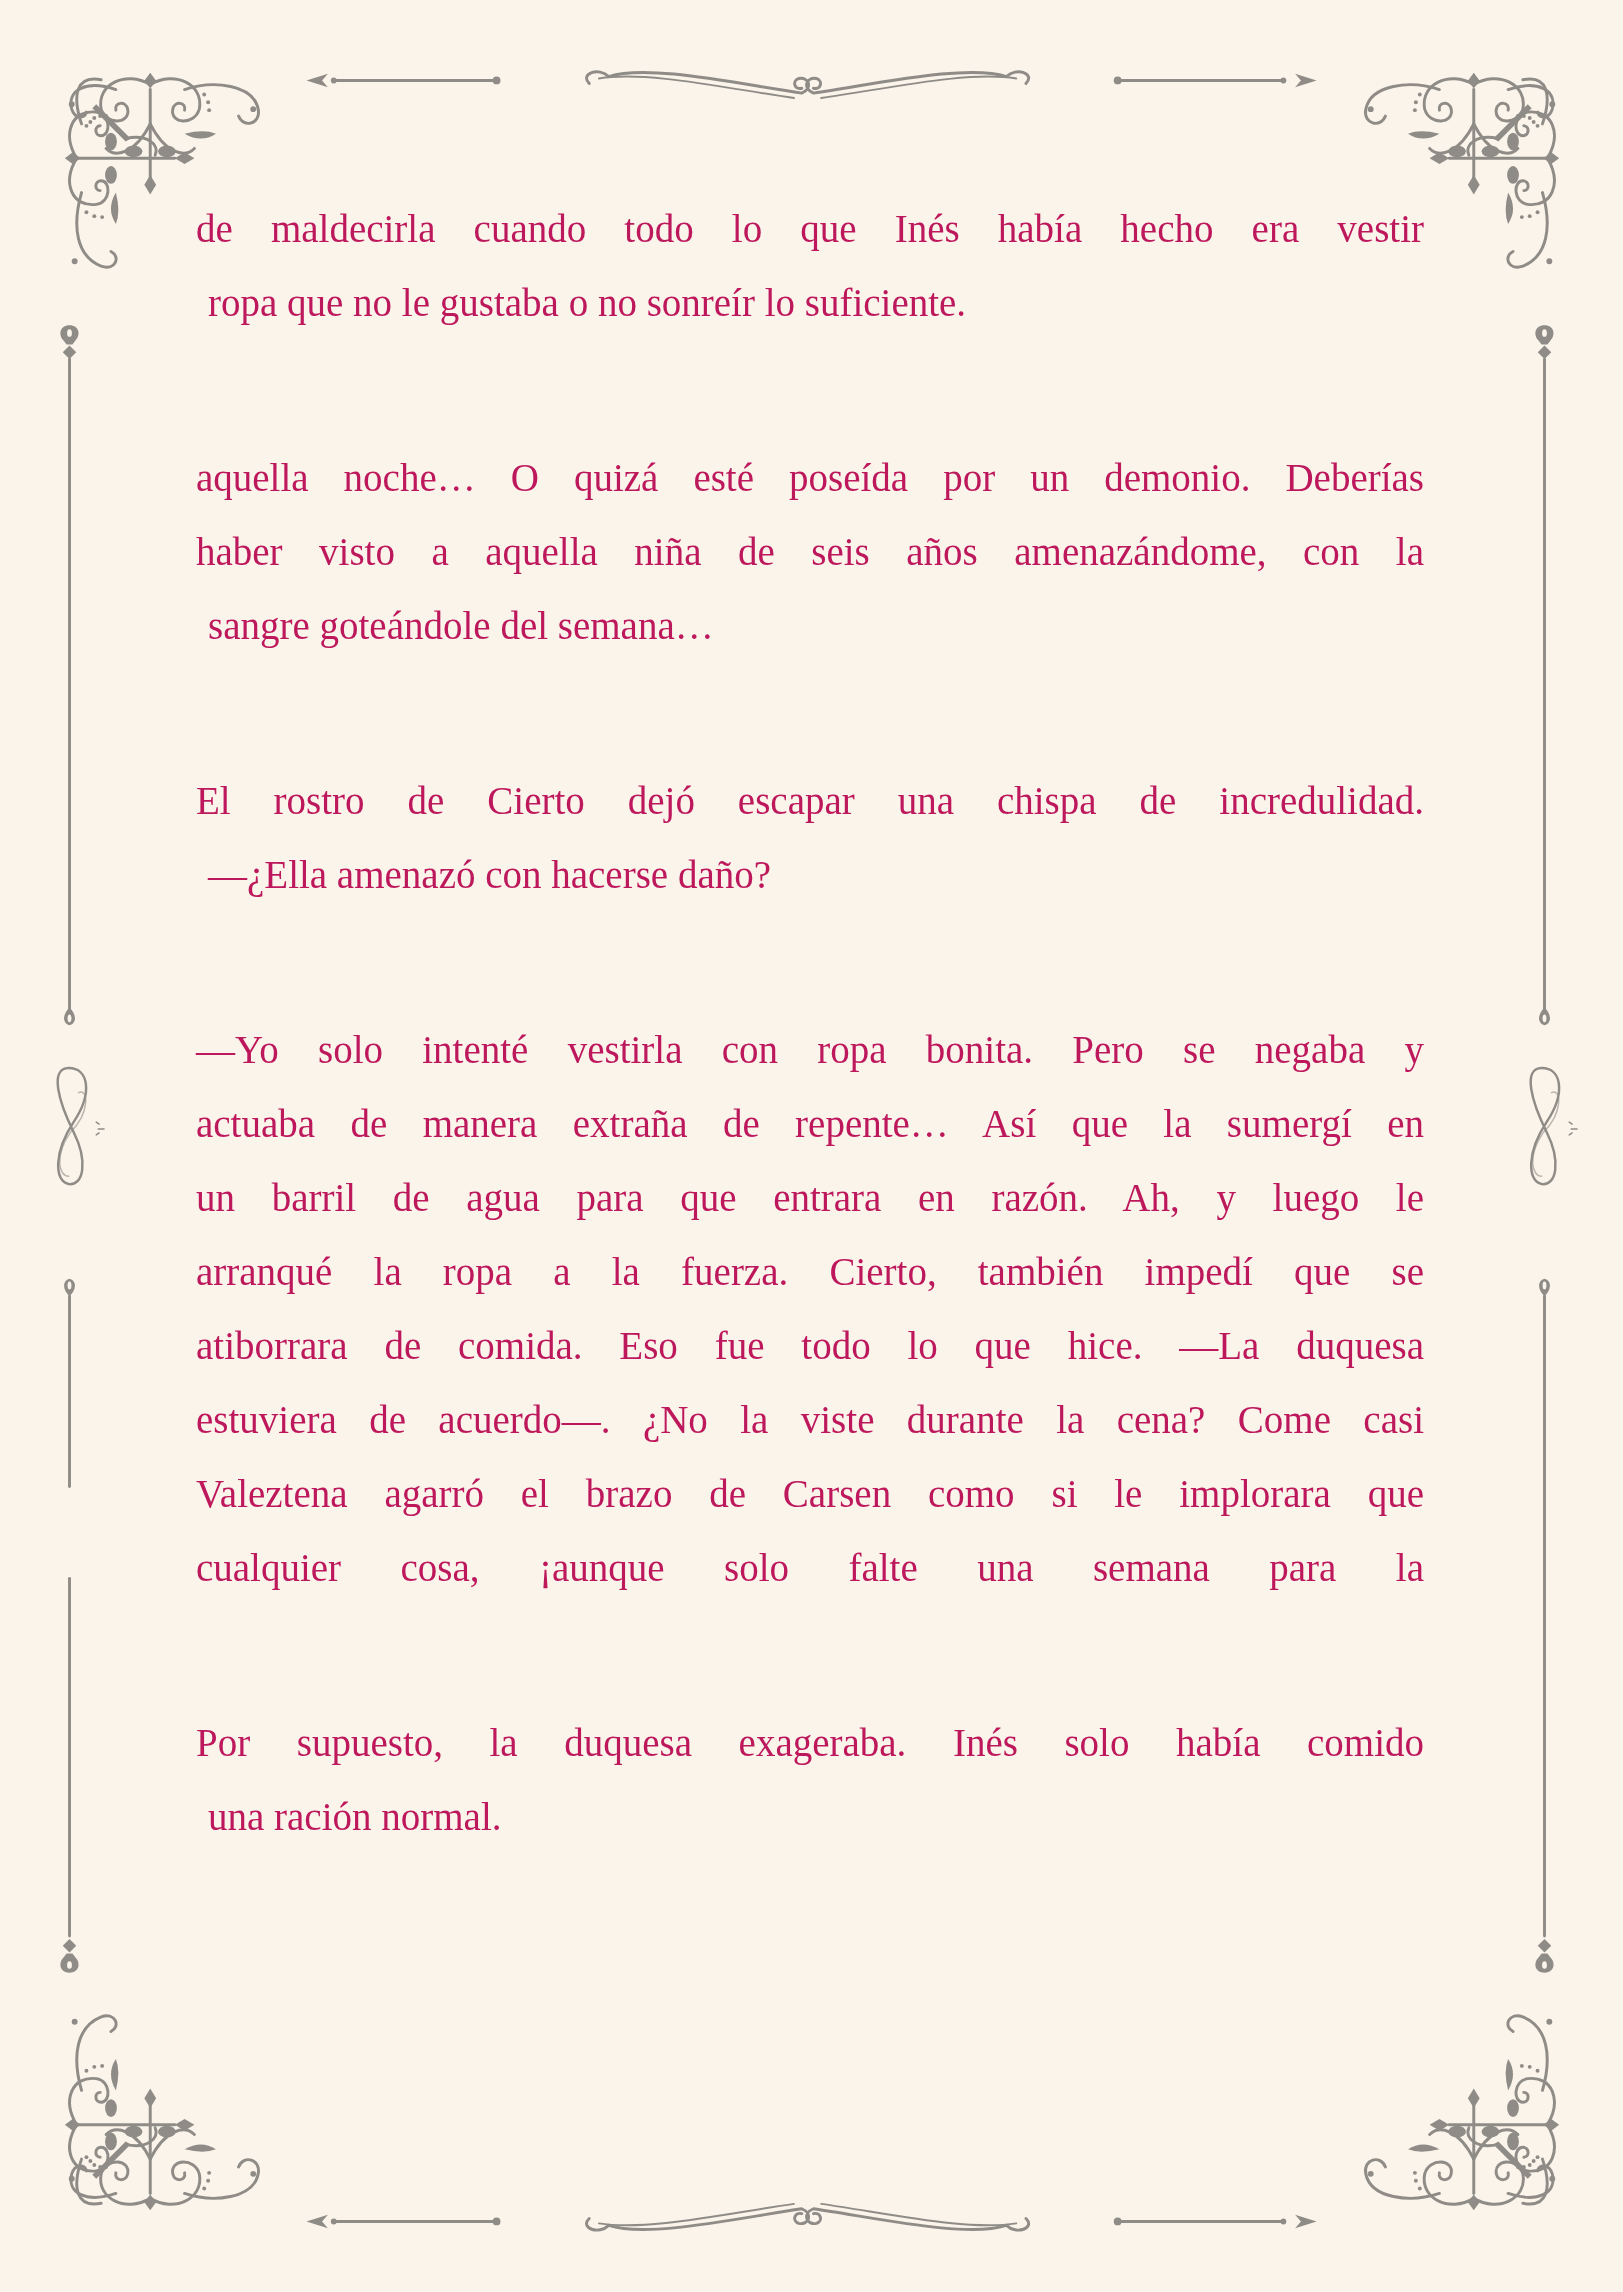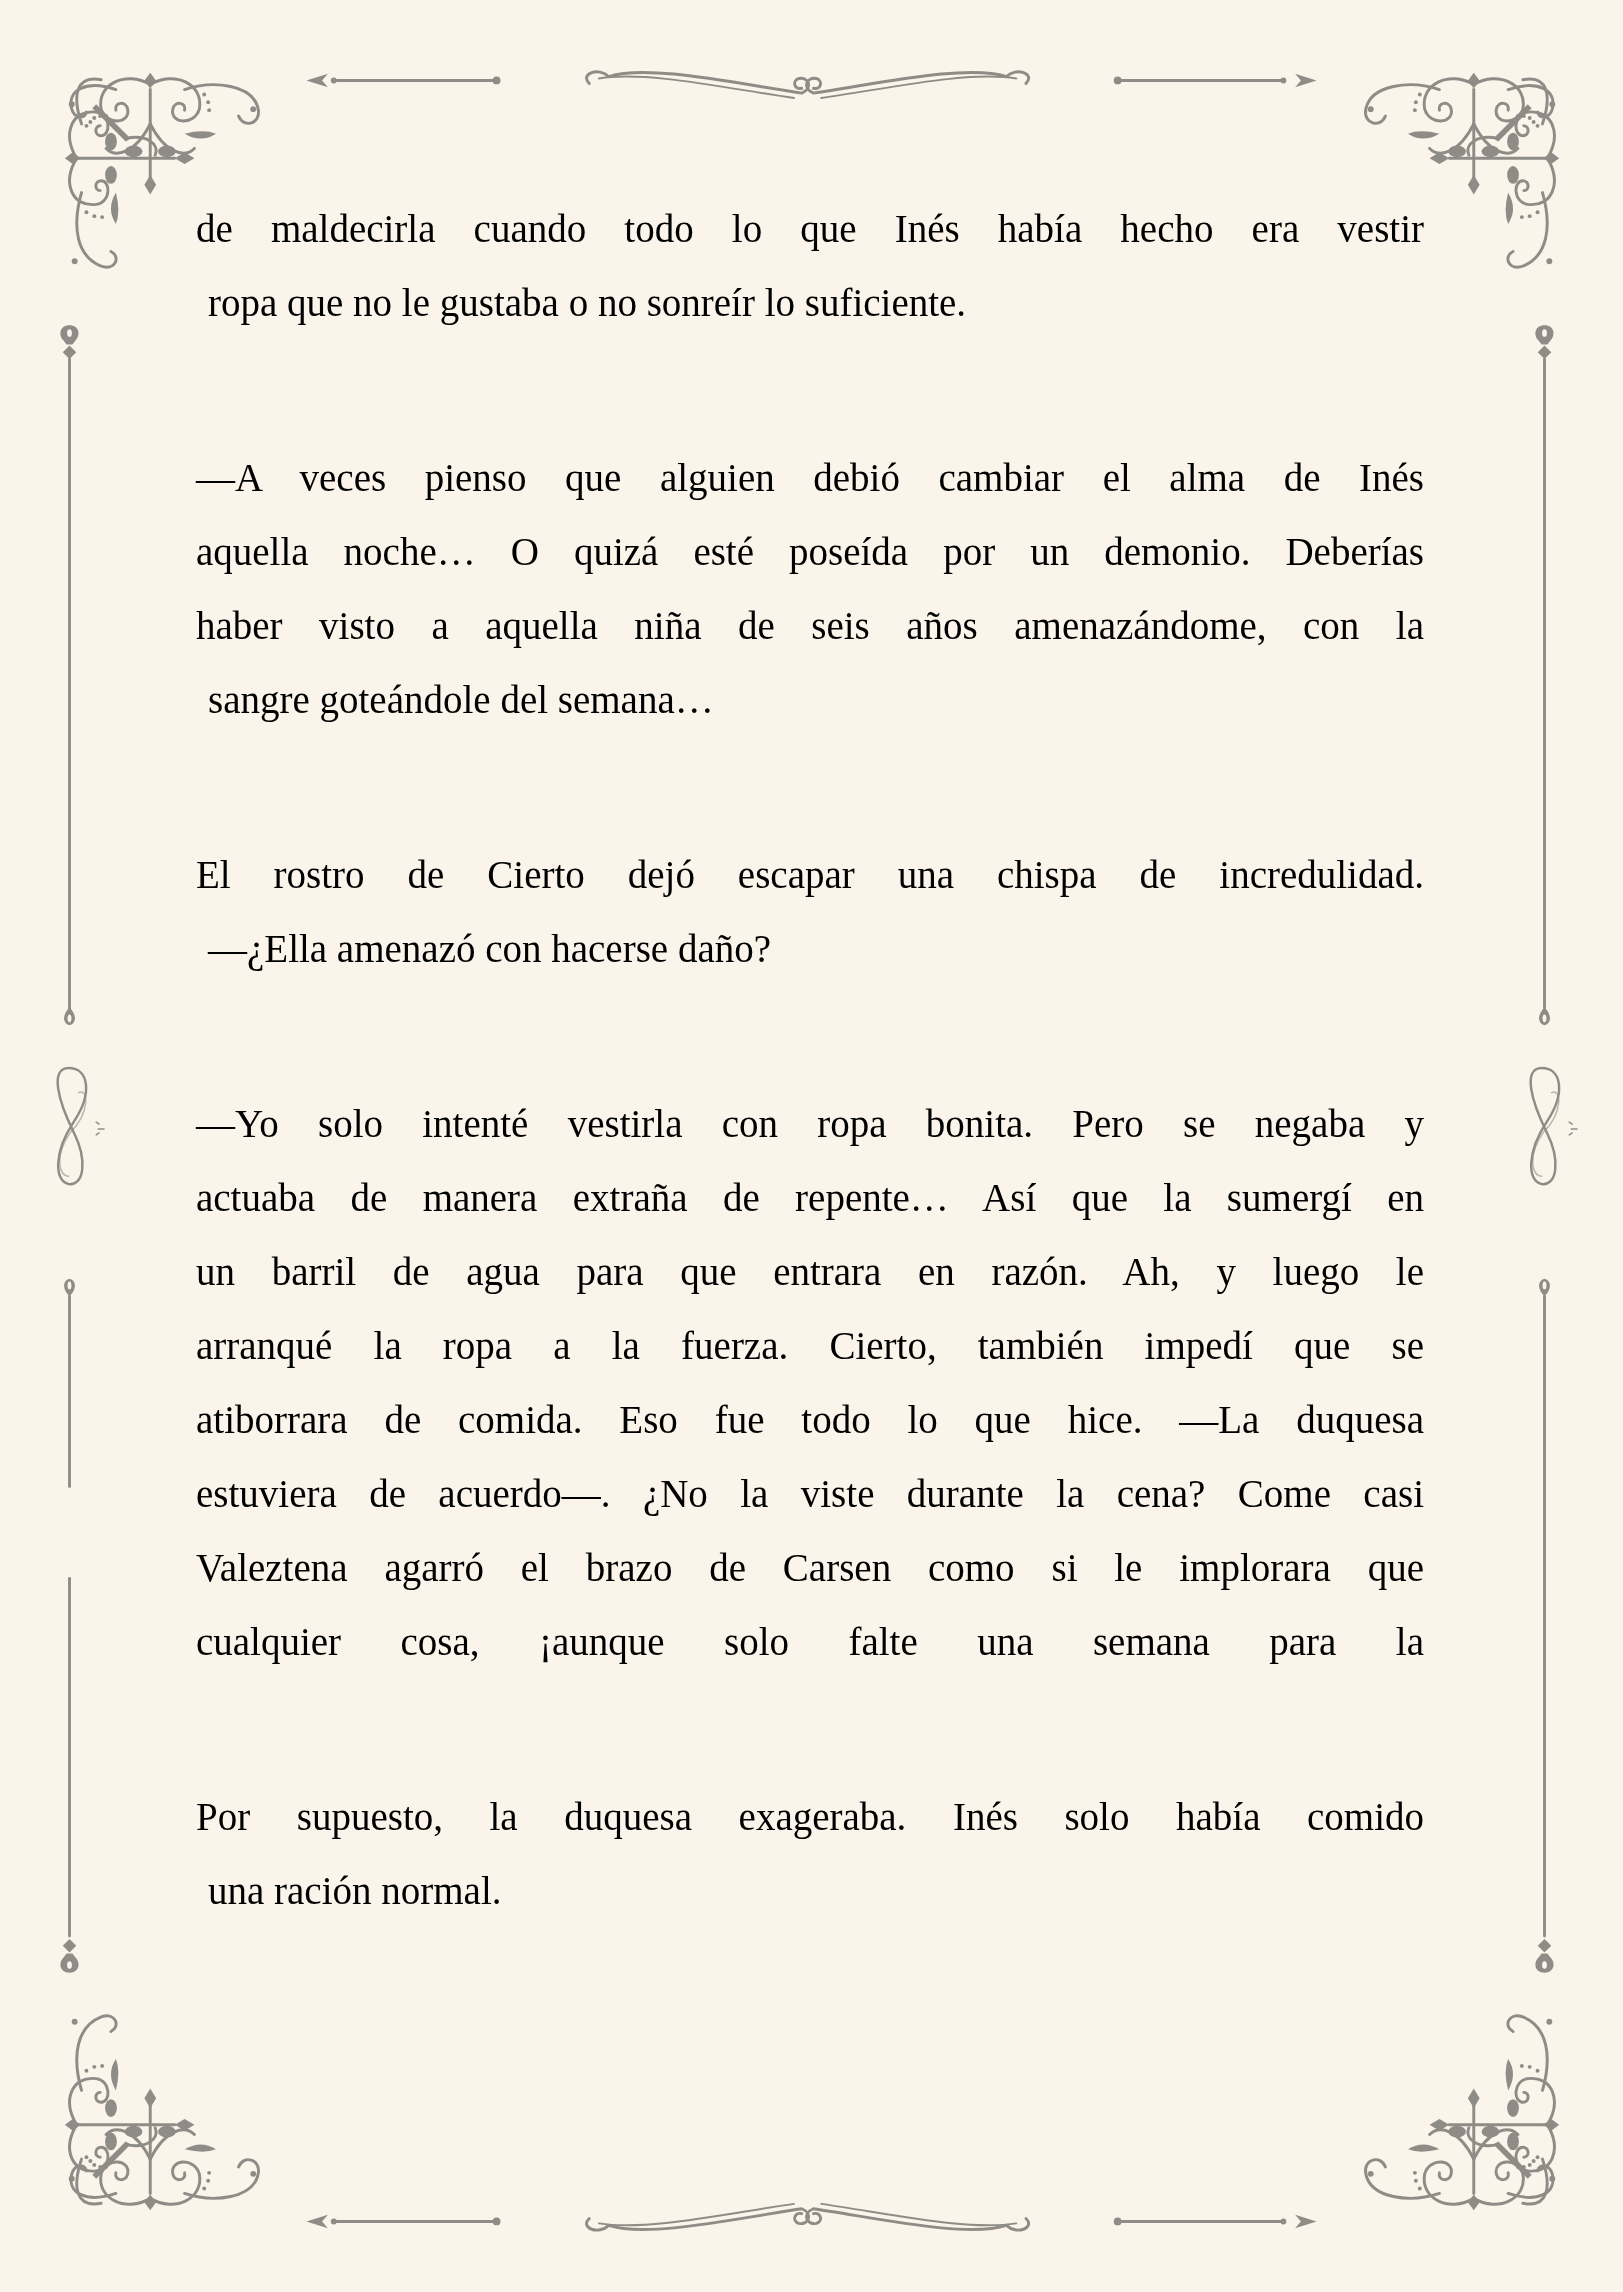--- a/index.html
+++ b/index.html
@@ -12,21 +12,21 @@
   .orn svg { display: block; overflow: visible; }
   .ink { stroke: #8f8c87; fill: none; stroke-linecap: round; stroke-linejoin: round; }
   .inkf { fill: #8f8c87; stroke: none; }
 
   #text-body {
     position: absolute;
     left: 196px; top: 192px; width: 1228px;
     font-family: "Liberation Serif", "DejaVu Serif", serif;
     font-size: 39px;
     line-height: 74px;
-    color: #000000;
+    color: #be185d;
     text-align: justify;
   }
   #text-body p { margin: 0; }
   #text-body p + p { margin-top: 101px; }
   .line { display: block; text-align: justify; text-align-last: justify; white-space: nowrap; }
   .line.last { text-align-last: left; margin-left: 12px; }
 </style>
 </head>
 <body>
 
@@ -214,21 +214,20 @@
       </g>
   </svg>
 </div>
 
 <div id="text-body">
   <p>
     <span class="line">de maldecirla cuando todo lo que Inés había hecho era vestir</span>
     <span class="line last">ropa que no le gustaba o no sonreír lo suficiente.</span>
   </p>
   <p>
-    <span class="line">—A veces pienso que alguien debió cambiar el alma de Inés</span>
     <span class="line">aquella noche… O quizá esté poseída por un demonio. Deberías</span>
     <span class="line">haber visto a aquella niña de seis años amenazándome, con la</span>
     <span class="line last">sangre goteándole del semana…</span>
   </p>
   <p>
     <span class="line">El rostro de Cierto dejó escapar una chispa de incredulidad.</span>
     <span class="line last">—¿Ella amenazó con hacerse daño?</span>
   </p>
   <p>
     <span class="line">—Yo solo intenté vestirla con ropa bonita. Pero se negaba y</span>

